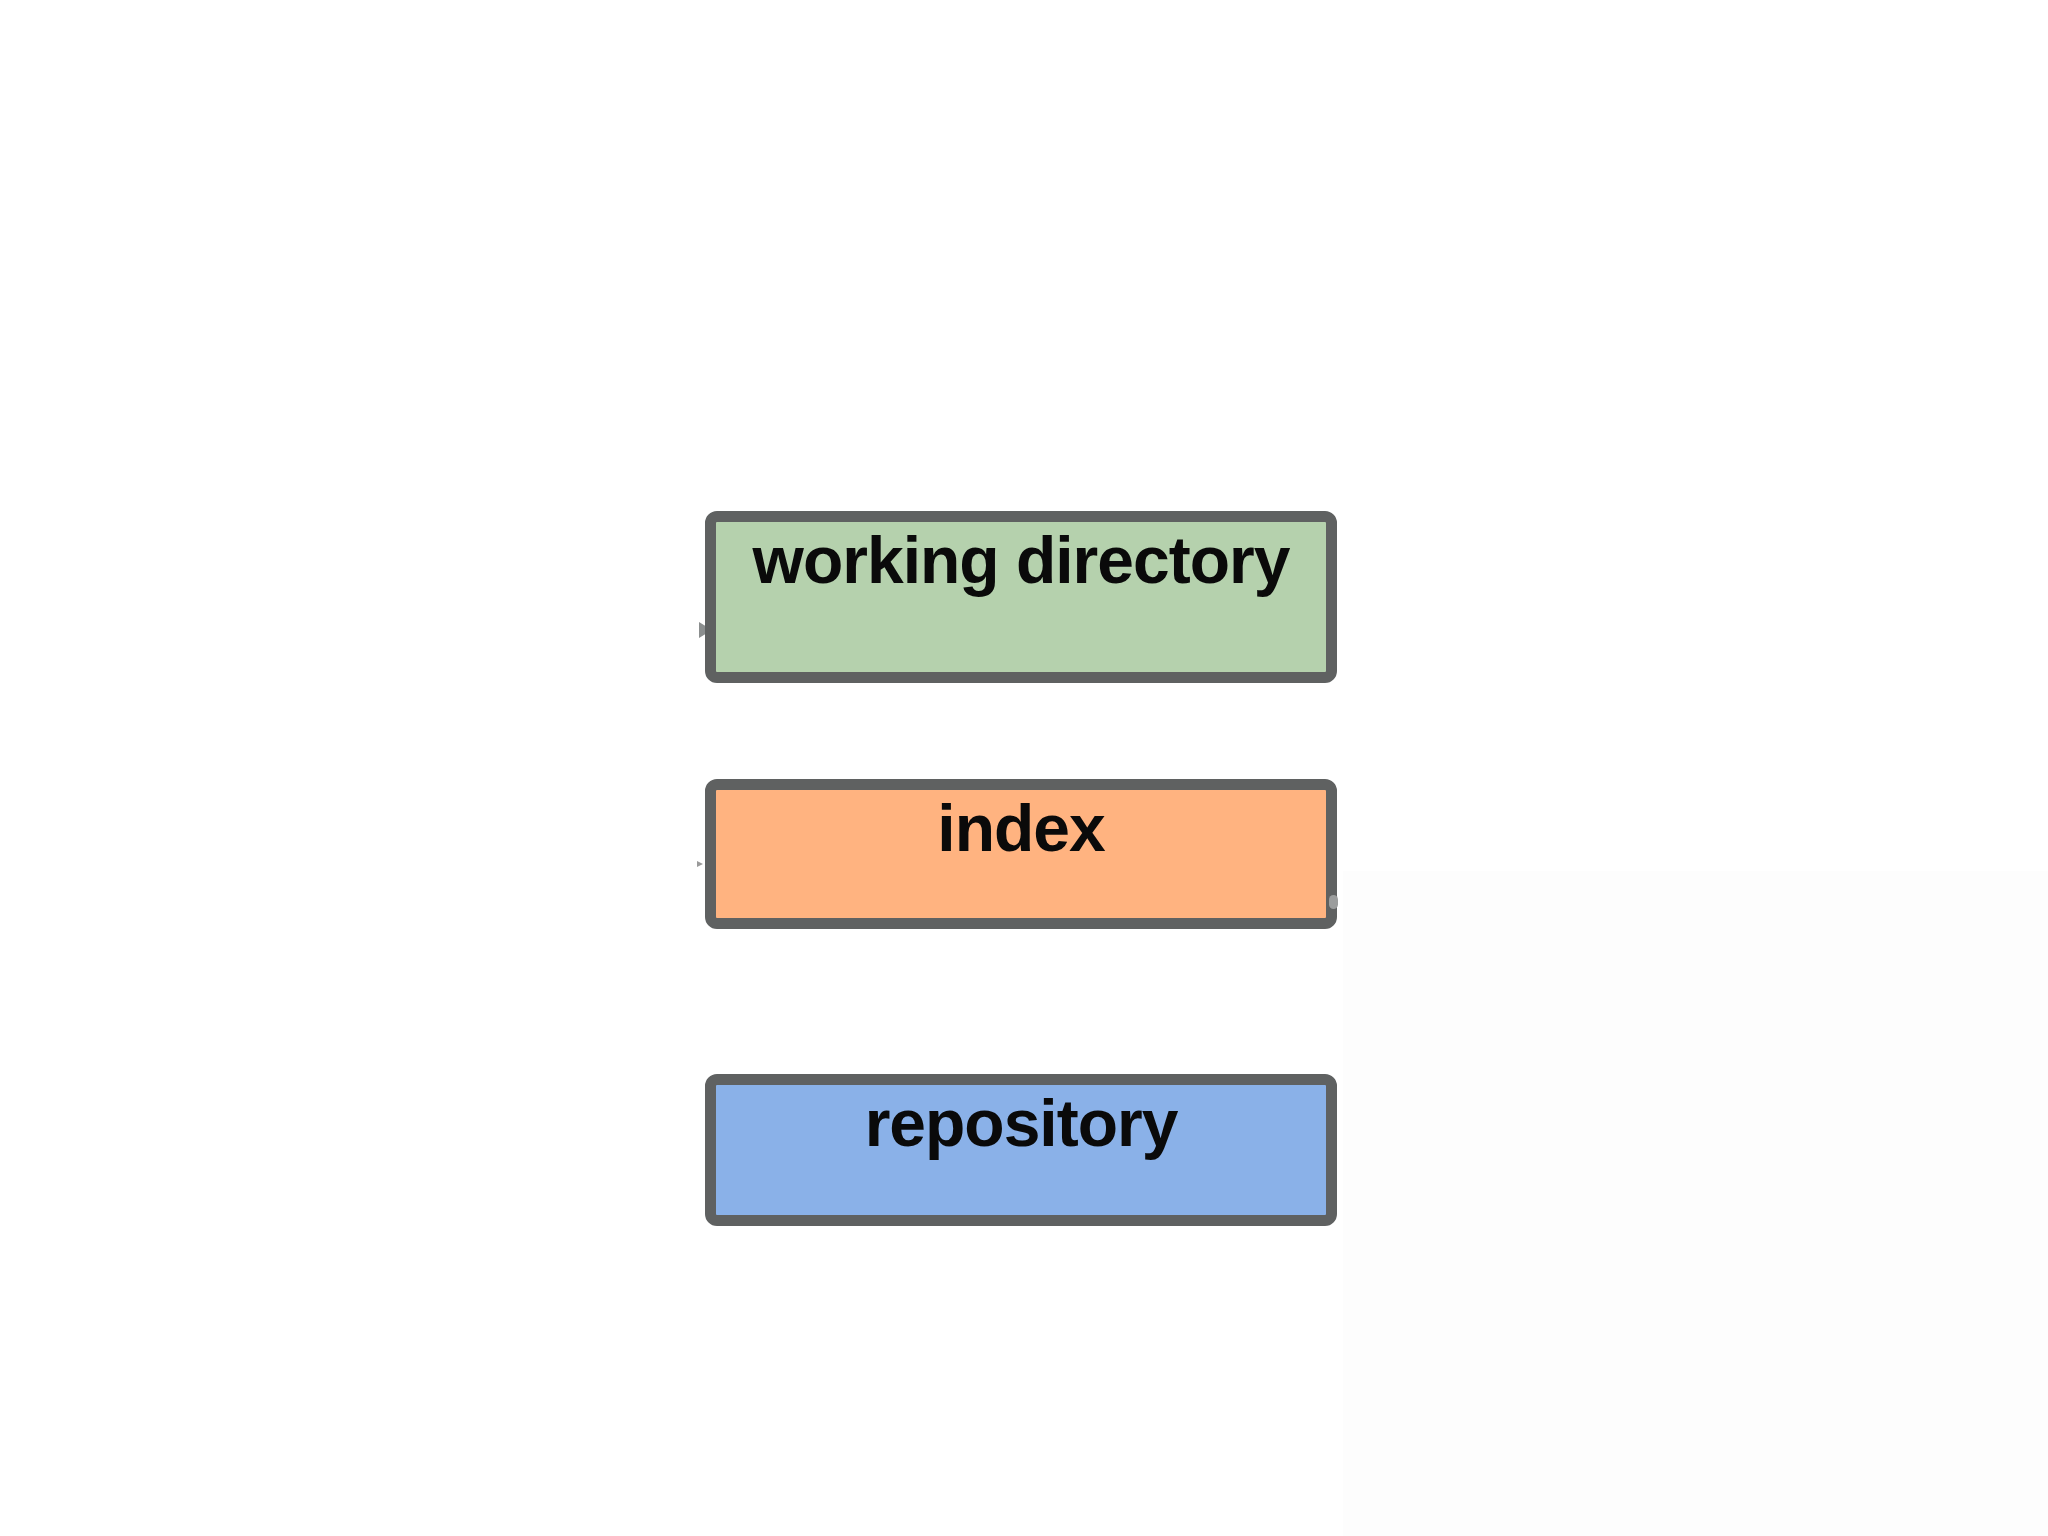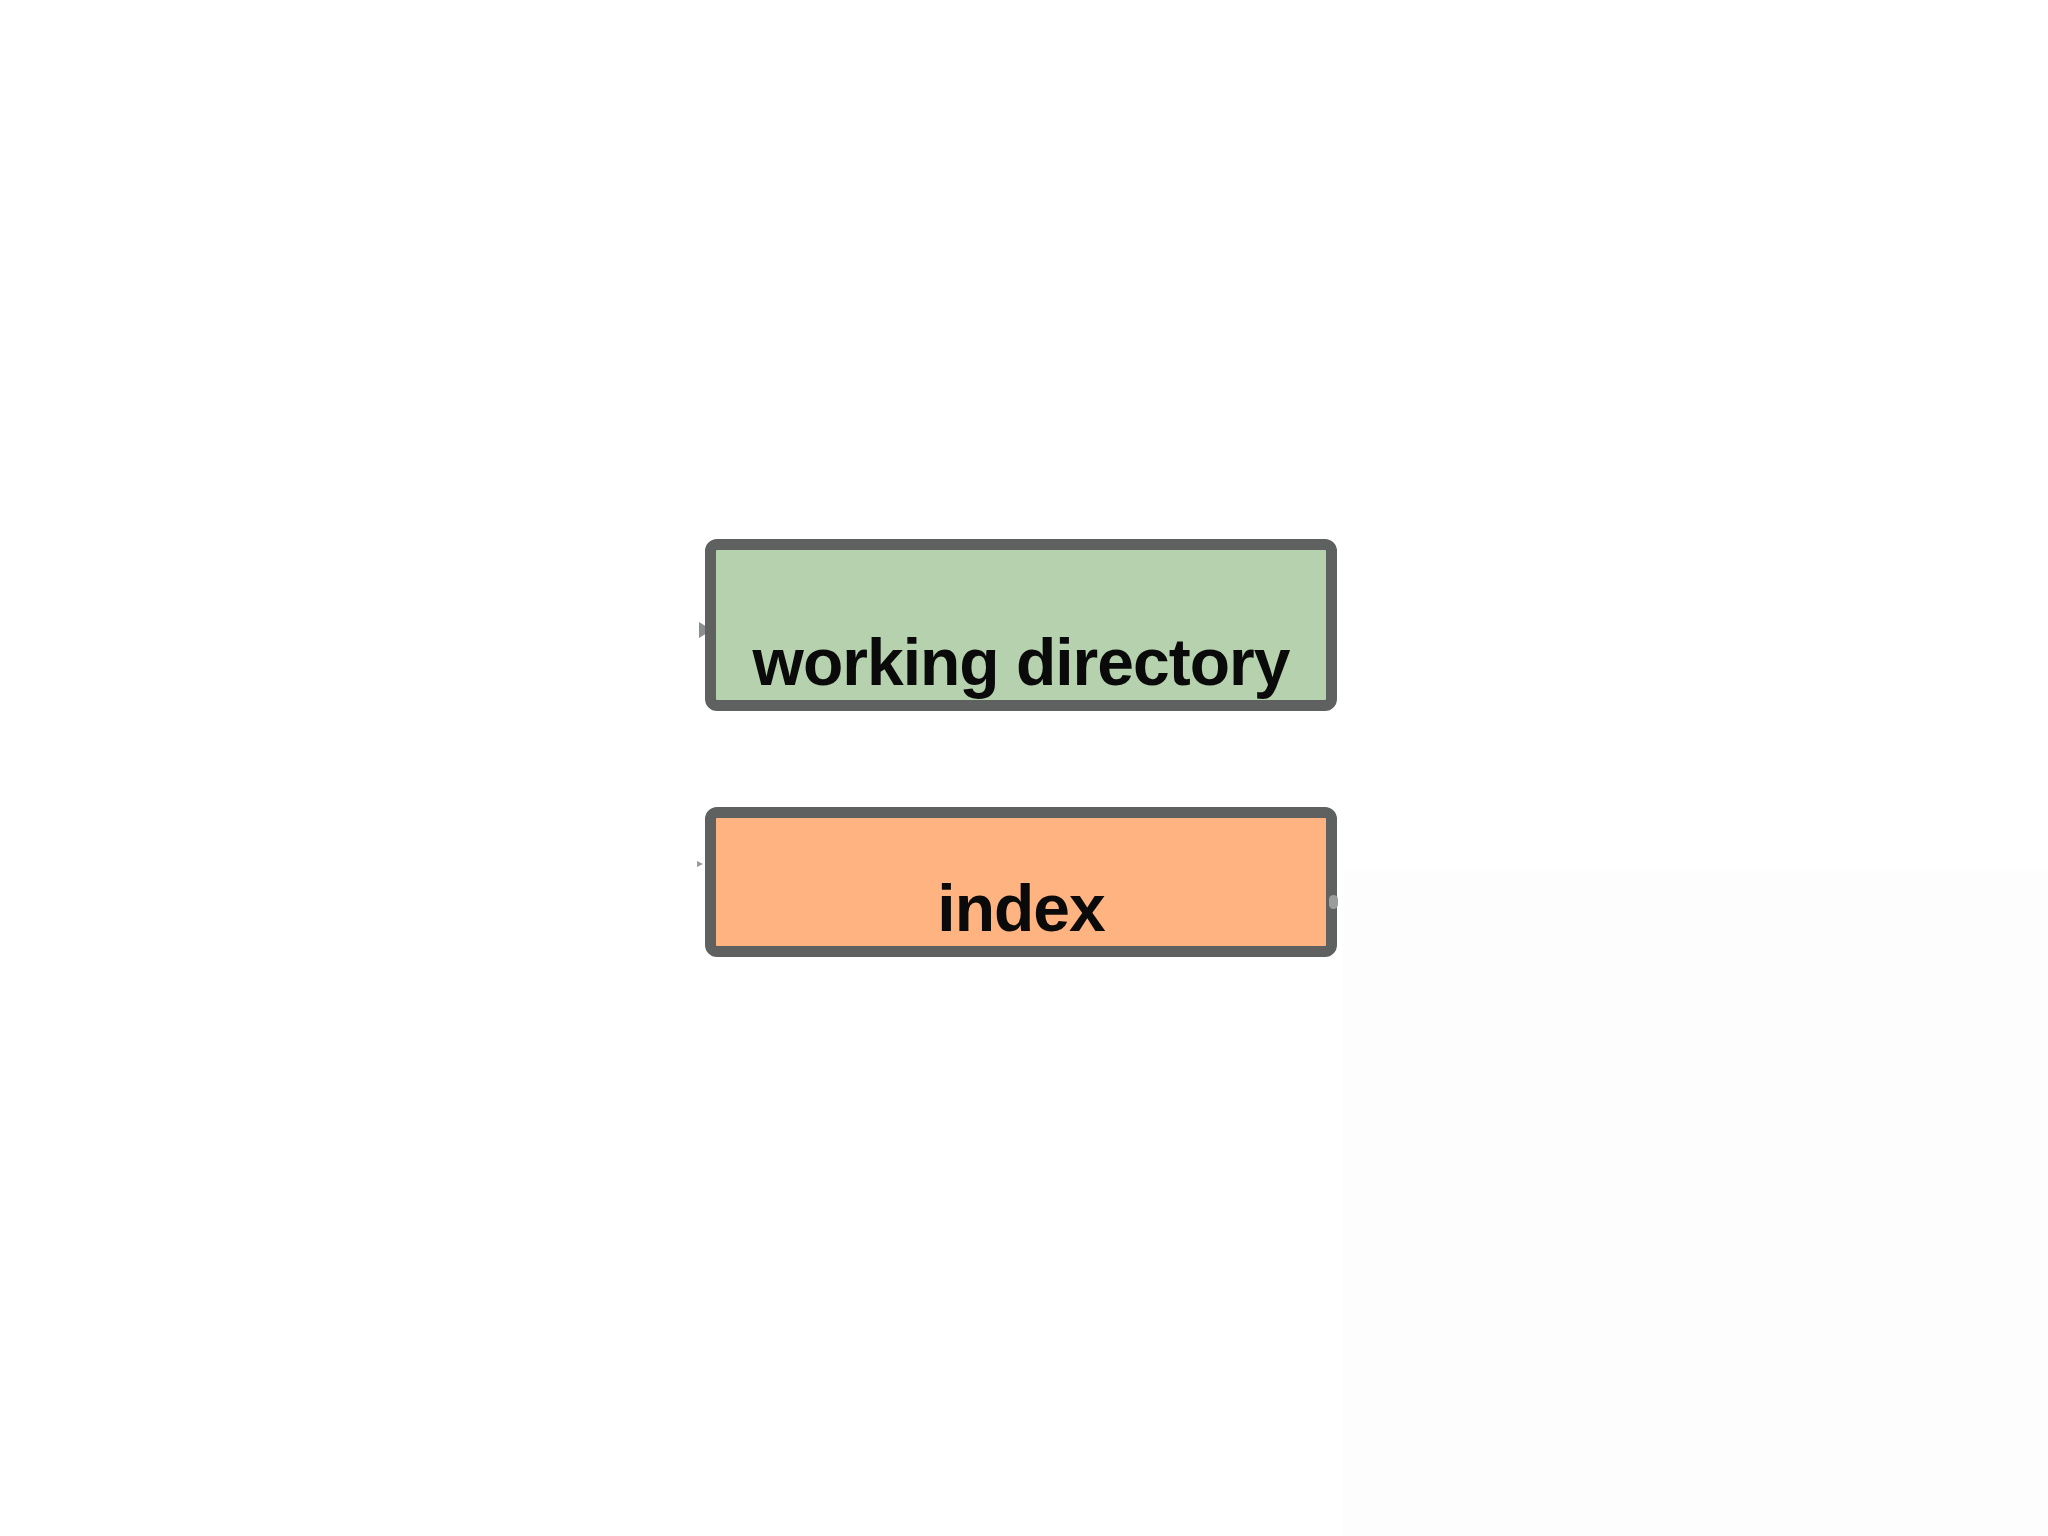--- a/index.html
+++ b/index.html
@@ -24,24 +24,23 @@
     height: 665px;
     background: #fdfdfd;
   }
   .box {
     position: absolute;
     left: 705px;
     width: 610px;
     border: 11px solid #5f6161;
     border-radius: 12px;
     display: flex;
-    align-items: flex-end;
+    align-items: flex-start;
     justify-content: center;
     z-index: 2;
-    margin-top: 28px;
   }
   .box-label {
     font-size: 66px;
     font-weight: bold;
     letter-spacing: -1px;
     color: #0a0a0a;
     white-space: nowrap;
   }
   .box-working { top: 511px; height: 150px; }
   .box-index   { top: 779px; height: 128px; }
@@ -92,14 +91,17 @@
   <div class="box box-working" style="background-color: rgb(181, 209, 173);">
     <span class="box-label">working directory</span>
   </div>
 
   <div class="box box-index" style="background-color: rgb(255, 179, 128);">
     <span class="box-label">index</span>
   </div>
 
   <span class="artifact nub-orange"></span>
 
+  <div class="box box-repo" style="background-color: rgb(138, 177, 232);">
+    <span class="box-label">repository</span>
+  </div>
 
 </div>
 
 </body></html>

